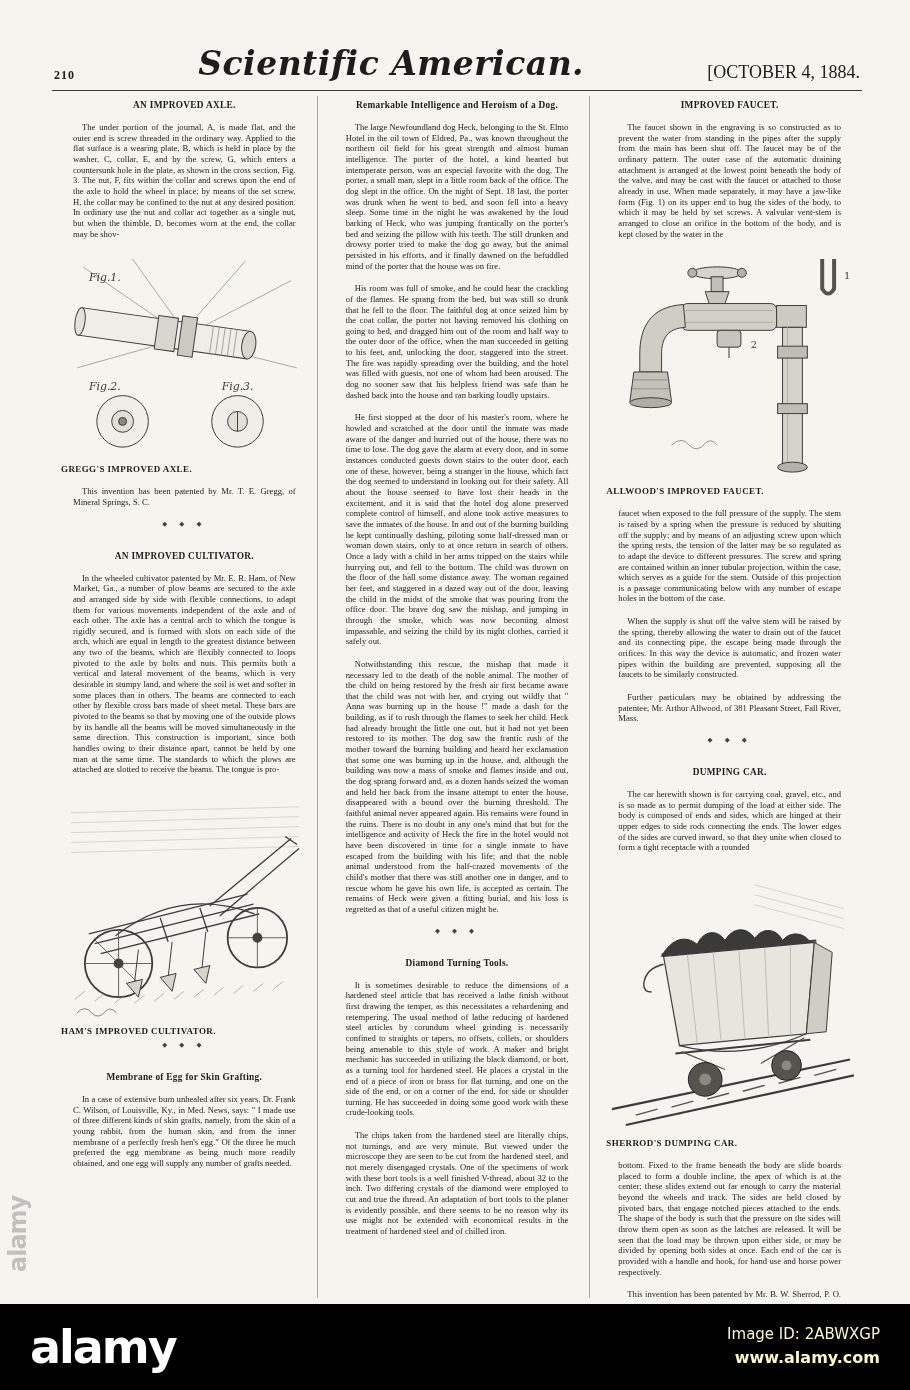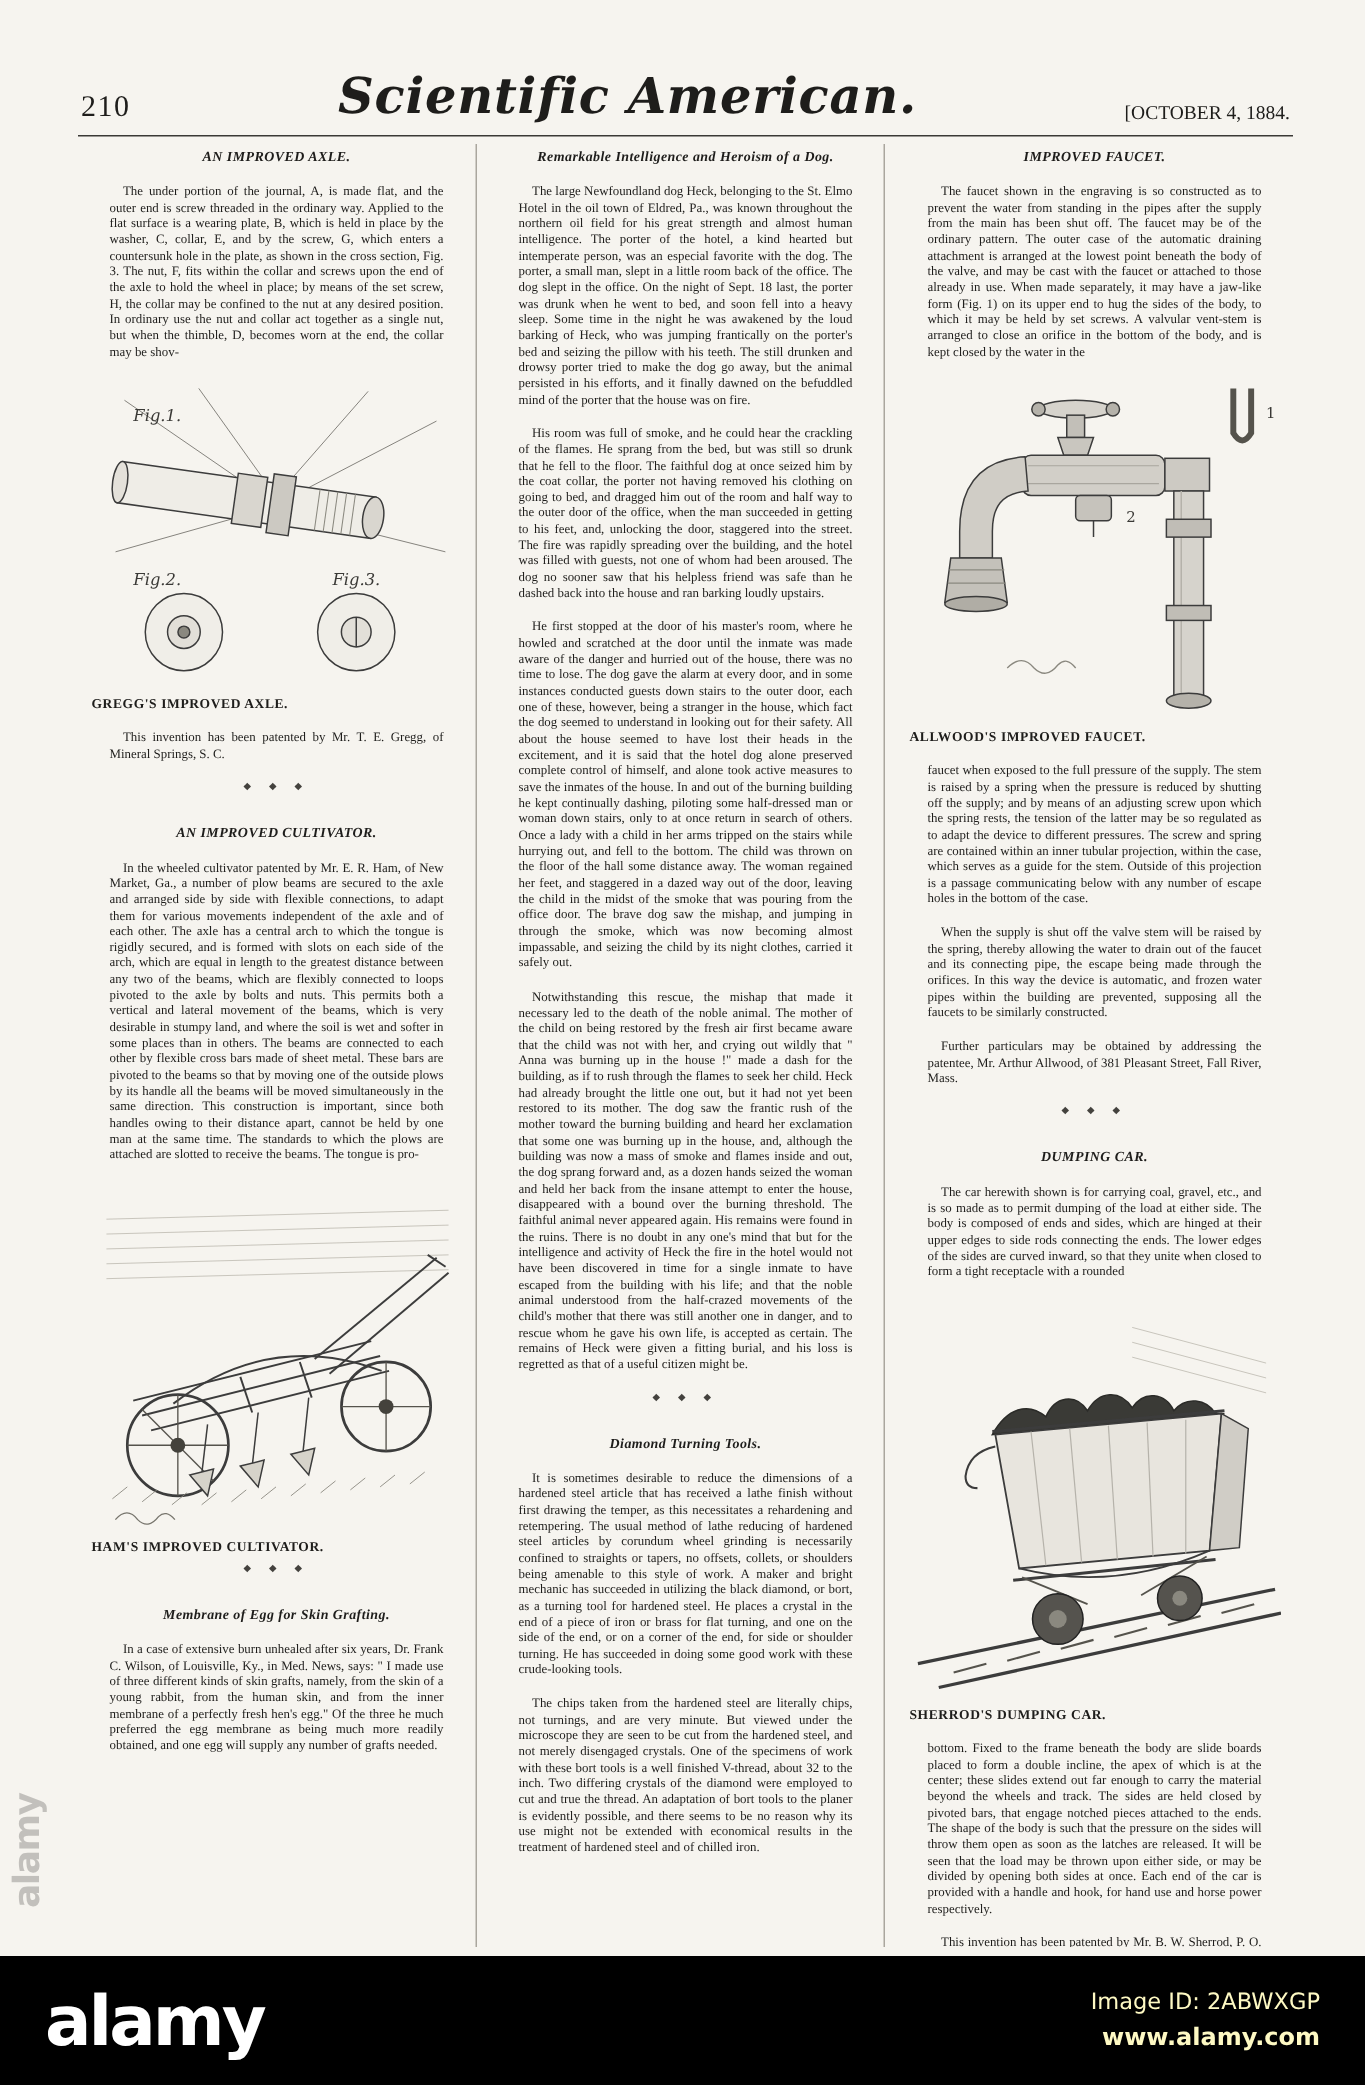--- a/index.html
+++ b/index.html
@@ -1,29 +1,29 @@
 <!DOCTYPE html>
 <html><head>
 <meta charset="utf-8">
 <style>
   html,body{margin:0;padding:0;background:#ffffff;}
   .page{position:relative;width:910px;height:1390px;background:#f6f4ef;overflow:hidden;
         font-family:"Liberation Serif","DejaVu Serif",serif;color:#1e1d1b;}
   .masthead{position:absolute;top:44px;left:54px;right:50px;display:flex;
         justify-content:space-between;align-items:flex-end;}
-  .page-num{font-weight:normal;font-size:20px;letter-spacing:1px;}
+  .page-num{font-weight:bold;font-size:12px;letter-spacing:1px;}
   .journal-title{font-size:33px;font-weight:bold;font-style:italic;letter-spacing:0.5px;
         font-family:"DejaVu Serif",serif;}
-  .issue-date{font-size:13px;}
+  .issue-date{font-size:18px;}
   .head-rule{position:absolute;top:90px;left:52px;right:48px;border-top:1.6px solid #3a3936;}
   .columns{position:absolute;top:96px;left:52px;right:48px;bottom:92px;display:flex;}
   .col{width:33.333%;padding:2px 9px 0 9px;overflow:hidden;}
   .col + .col{border-left:1px solid #aaa69e;padding-left:16px;}
   h3.article-head{font-size:9.3px;font-weight:bold;text-align:center;margin:23px 0 4px;
-        letter-spacing:0.3px;font-style:italic;}
+        letter-spacing:0.3px;}
   .col h3.article-head:first-child{margin-top:2px;}
   p{font-size:8.6px;line-height:1.24;text-align:justify;margin:12px;text-indent:9px;}
   p.noindent{text-indent:0;}
   .fig-caption{font-size:9px;font-weight:bold;letter-spacing:0.4px;margin:3px 0 5px;}
   .divider{text-align:center;font-size:6.5px;color:#44423e;letter-spacing:5px;margin:5px 0 2px;
         font-family:"DejaVu Sans",sans-serif;}
   figure{margin:5px 0 2px;text-align:center;}
   figure svg{display:block;margin:0 auto;}
   .figlbl{font-style:italic;font-size:11px;fill:#3a3936;font-family:"DejaVu Serif",serif;}
   .fignum{font-size:10px;fill:#3a3936;font-family:"DejaVu Serif",serif;}

